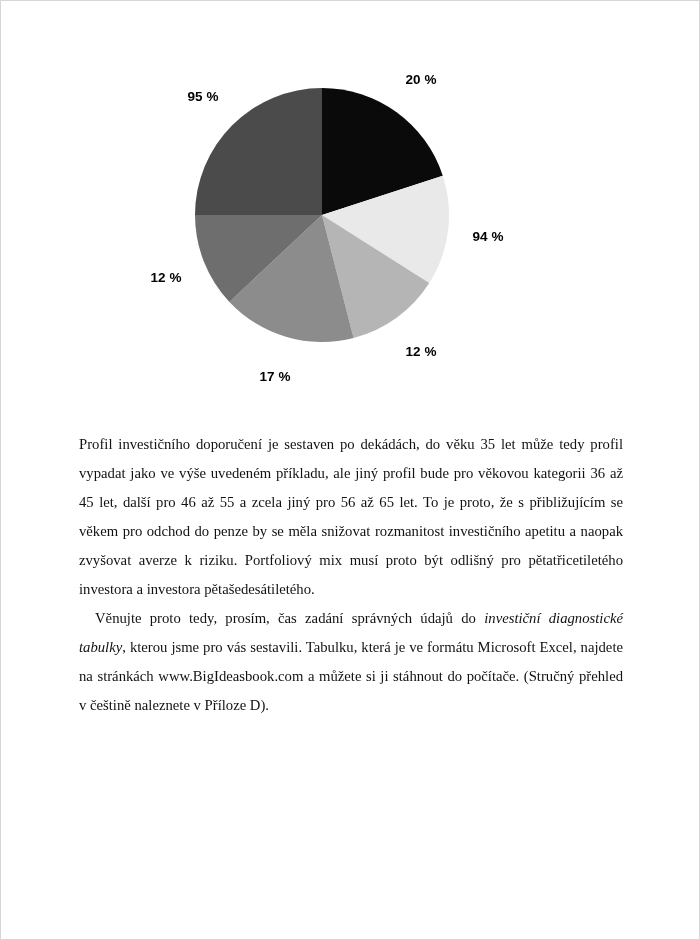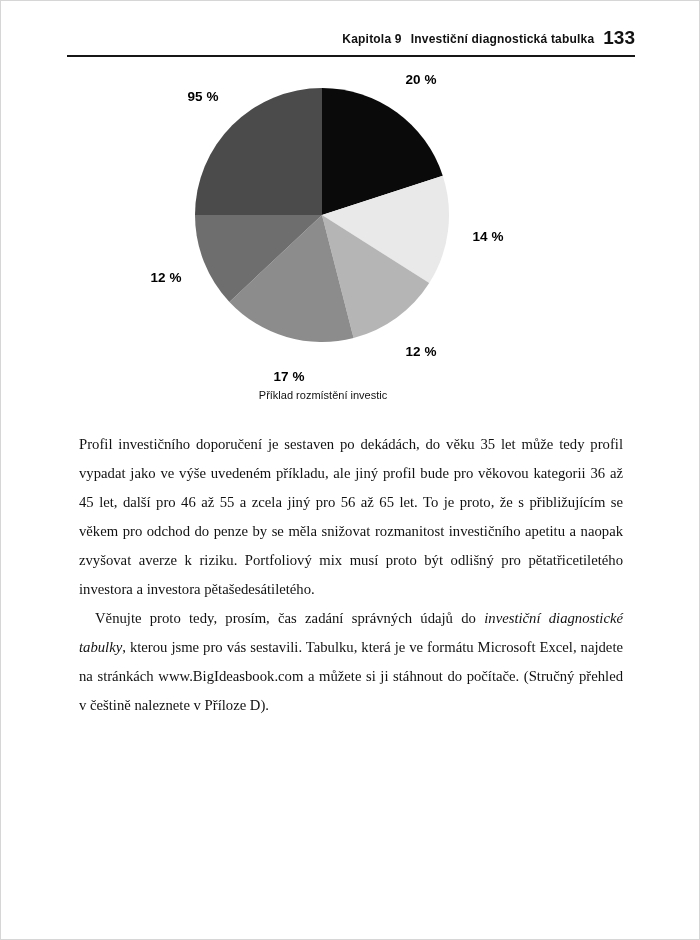--- a/index.html
+++ b/index.html
@@ -98,43 +98,39 @@
   }
   .body-text em {
     font-style: italic;
   }
 </style>
 </head>
 <body>
 
 <div class="page">
 
-  <header class="running-header">
-    <span class="chapter-label">Kapitola 9</span><span class="chapter-title">Investiční diagnostická tabulka</span><span class="page-number">133</span>
-  </header>
 
   <figure class="chart-wrap" style="margin:0;">
     <div id="pie-chart" style="position:absolute; inset:0;text-align:right;">
       <svg id="pie-svg" width="700" height="330" viewBox="0 0 700 330">
           <path d="M 321 154 L 321.00 27.00 A 127 127 0 0 1 441.78 114.75 Z" fill="#0a0a0a"></path>
           <path d="M 321 154 L 441.78 114.75 A 127 127 0 0 1 428.23 222.05 Z" fill="#e9e9e9"></path>
           <path d="M 321 154 L 428.23 222.05 A 127 127 0 0 1 352.58 277.01 Z" fill="#b5b5b5"></path>
           <path d="M 321 154 L 352.58 277.01 A 127 127 0 0 1 228.42 240.94 Z" fill="#8c8c8c"></path>
           <path d="M 321 154 L 228.42 240.94 A 127 127 0 0 1 194.00 154.00 Z" fill="#6e6e6e"></path>
           <path d="M 321 154 L 194.00 154.00 A 127 127 0 0 1 321.00 27.00 Z" fill="#4b4b4b"></path>
         </svg>
     <div class="pct-label" style="left: 420px; top: 18px;">20 %</div>
-        <div class="pct-label" style="left: 487px; top: 175px;">14 %</div>
+        <div class="pct-label" style="left: 487px; top: 175px;">94 %</div>
         <div class="pct-label" style="left: 420px; top: 290px;">12 %</div>
-        <div class="pct-label" style="left: 274px; top: 315px; margin-left: 14px;">17 %</div>
+        <div class="pct-label" style="left: 274px; top: 315px;">17 %</div>
         <div class="pct-label" style="left: 165px; top: 216px;">12 %</div>
         <div class="pct-label" style="left: 202px; top: 35px;">95 %</div>
       </div>
   </figure>
 
-  <div class="chart-caption">Příklad rozmístění investic</div>
 
   <main class="body-text">
     <p>Profil investičního doporučení je sestaven po dekádách, do věku 35 let může tedy profil vypadat jako ve výše uvedeném příkladu, ale jiný profil bude pro věkovou kategorii 36 až 45 let, další pro 46 až 55 a zcela jiný pro 56 až 65 let. To je proto, že s přibližujícím se věkem pro odchod do penze by se měla snižovat rozmanitost investičního apetitu a naopak zvyšovat averze k riziku. Portfoliový mix musí proto být odlišný pro pětatřicetiletého investora a investora pětašedesátiletého.</p>
     <p class="indented"><span>Věnujte proto tedy, prosím, čas zadání správných údajů do </span><em>investiční diagnostické tabulky</em><span>, kterou jsme pro vás sestavili. Tabulku, která je ve formátu Microsoft Excel, najdete na stránkách www.BigIdeasbook.com a můžete si ji stáhnout do počítače. (Stručný přehled v češtině naleznete v Příloze D).</span></p>
   </main>
 
 </div>
 
 </body></html>

